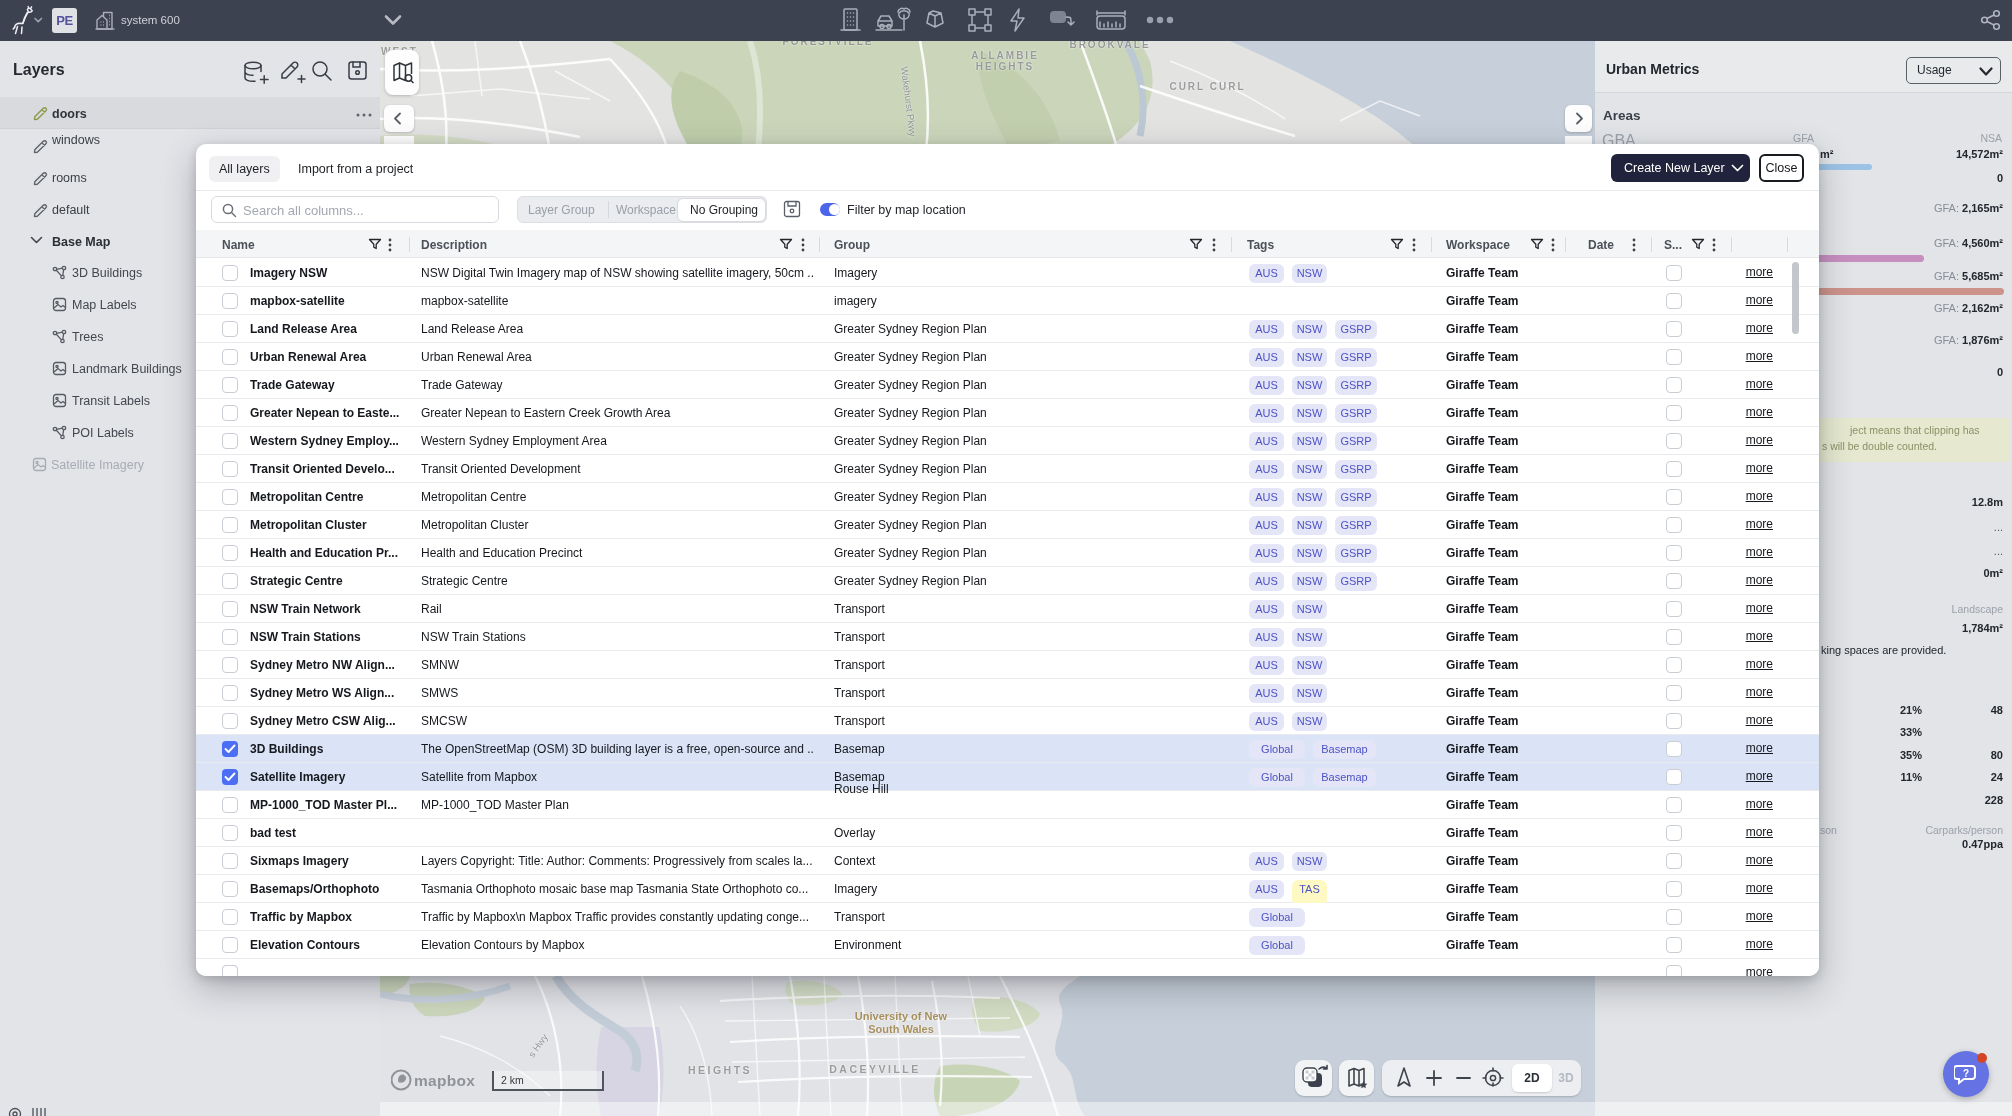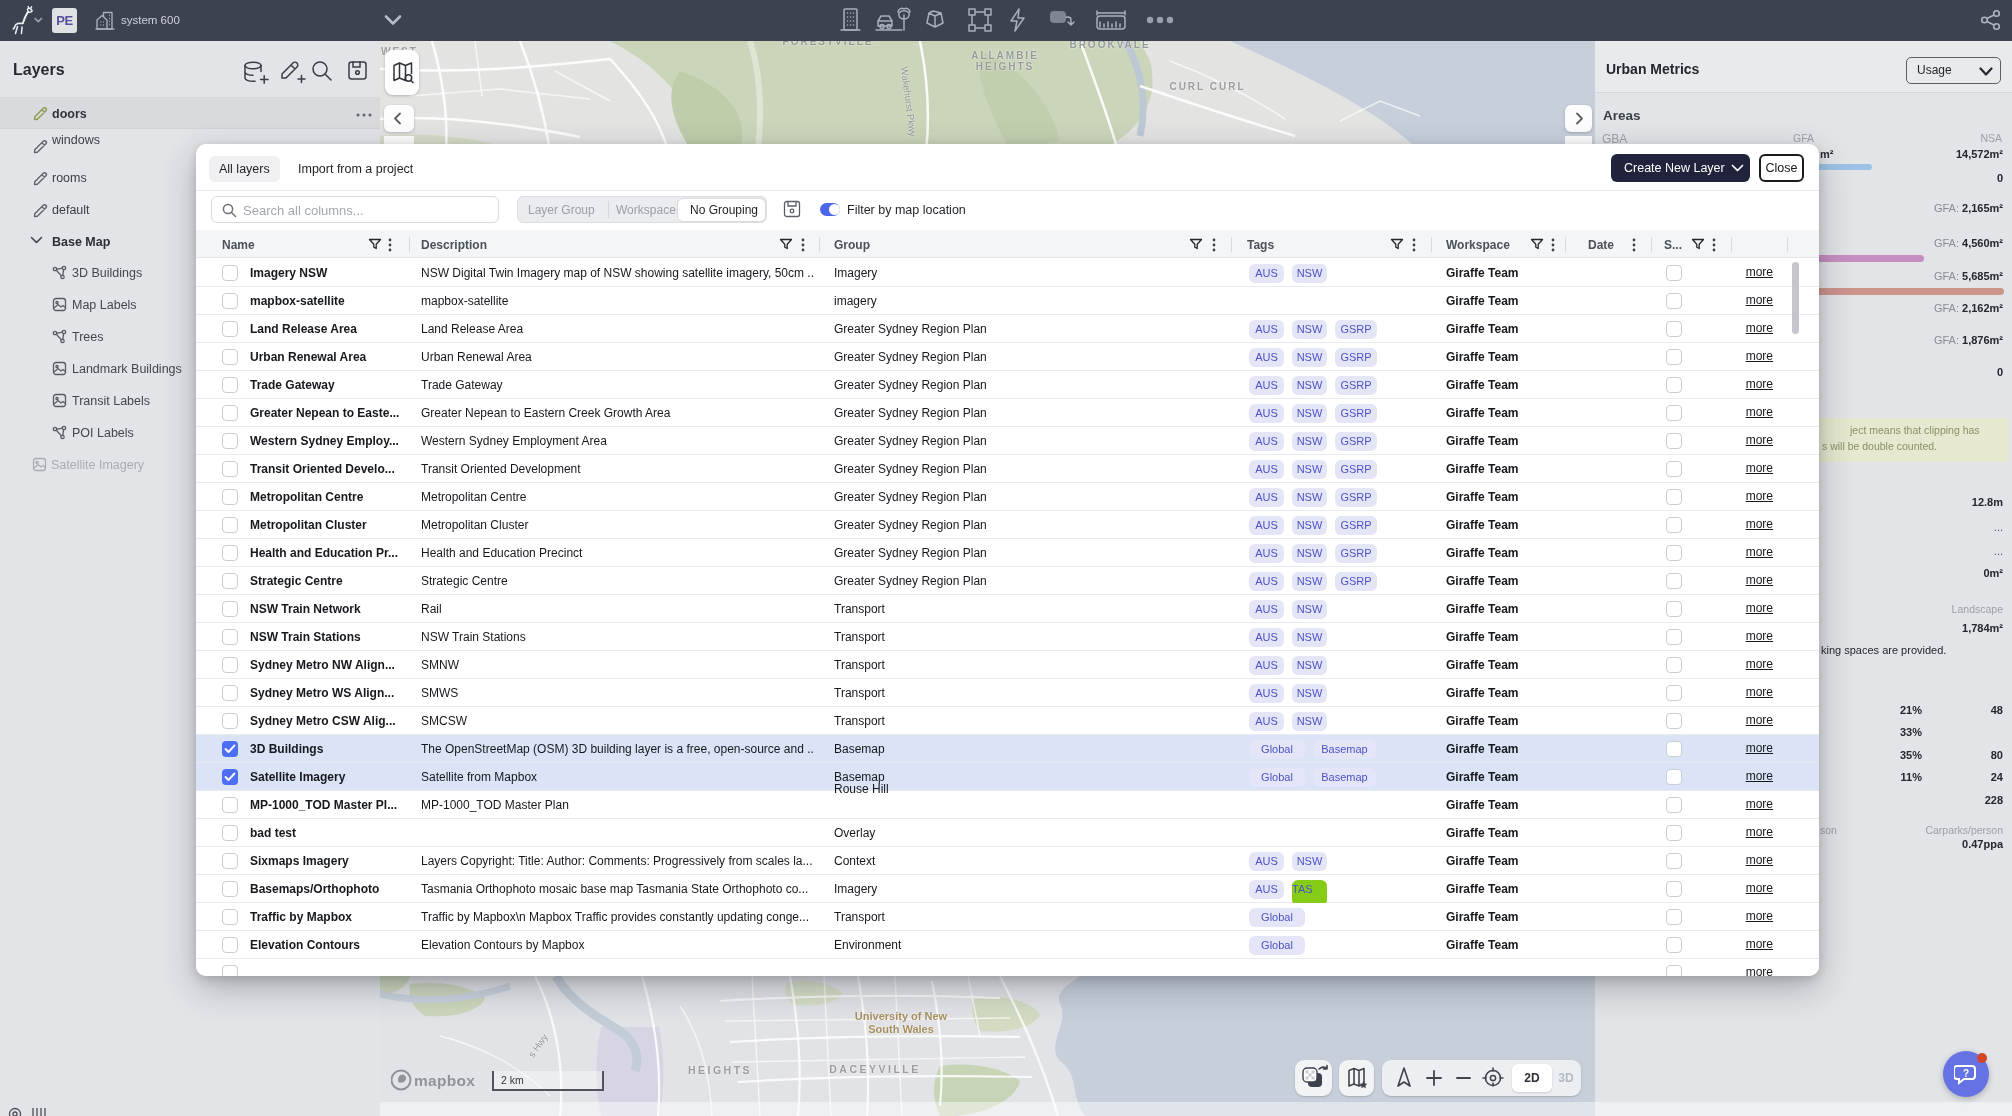--- a/index.html
+++ b/index.html
@@ -290,21 +290,21 @@
 <div class="abs" style="left:1595px;top:41px;width:417px;height:1075px;background:#e2e4e7;z-index:2;overflow:hidden;">
 <div class="abs" style="left:0;top:0;width:417px;height:52px;background:#e8eaec;border-bottom:1px solid #d4d6da;"></div>
 <div class="abs" style="left:11px;top:20px;font-size:14px;font-weight:700;color:#23272e;">Urban Metrics</div>
 <div class="abs" style="left:311px;top:16px;width:95px;height:27px;border:1.5px solid #596066;border-radius:5px;">
 <div class="abs" style="left:10px;top:5px;font-size:12px;color:#23272e;">Usage</div>
 <svg class="abs" style="left:72px;top:9px" width="14" height="10" viewBox="0 0 14 10">
         <path d="M1.5 1.5 l5.5 6 5.5-6" stroke="#23272e" stroke-width="2.2" fill="none" stroke-linecap="round" stroke-linejoin="round"></path>
       </svg>
 </div>
 <div class="abs" style="left:8px;top:67px;font-size:13.5px;font-weight:700;color:#3b4048;">Areas</div>
-<div class="abs" style="left:7px;top:91px;font-size:12px;color:#9ba1ab;">GBA</div>
+<div class="abs" style="left:7px;top:91px;font-size:16px;color:#9ba1ab;">GBA</div>
 <div class="abs" style="left:198px;top:91px;font-size:10.5px;color:#9ba1ab;">GFA</div>
 <div class="abs" style="left:322px;top:91px;width:85px;text-align:right;font-size:10.5px;color:#9ba1ab;">NSA</div>
 <div class="abs" style="left:108px;top:107px;width:300px;text-align:right;font-size:11px;font-weight:700;color:#23272e;">14,572m²</div>
 <div class="abs" style="left:108px;top:131px;width:300px;text-align:right;font-size:11px;font-weight:700;color:#23272e;">0</div>
 <div class="abs" style="left:108px;top:161px;width:300px;text-align:right;font-size:11px;color:#878d96;">GFA: <span style="font-weight:700;color:#23272e;">2,165m²</span></div>
 <div class="abs" style="left:108px;top:196px;width:300px;text-align:right;font-size:11px;color:#878d96;">GFA: <span style="font-weight:700;color:#23272e;">4,560m²</span></div>
 <div class="abs" style="left:108px;top:229px;width:300px;text-align:right;font-size:11px;color:#878d96;">GFA: <span style="font-weight:700;color:#23272e;">5,685m²</span></div>
 <div class="abs" style="left:108px;top:261px;width:300px;text-align:right;font-size:11px;color:#878d96;">GFA: <span style="font-weight:700;color:#23272e;">2,162m²</span></div>
 <div class="abs" style="left:108px;top:293px;width:300px;text-align:right;font-size:11px;color:#878d96;">GFA: <span style="font-weight:700;color:#23272e;">1,876m²</span></div>
 <div class="abs" style="left:108px;top:325px;width:300px;text-align:right;font-size:11px;font-weight:700;color:#23272e;">0</div>
@@ -691,21 +691,21 @@
 <div class="abs" style="left:1096px;top:707.5px;width:35px;height:19px;background:#e4e6f8;border-radius:6px;text-align:center;line-height:19px;font-size:11px;font-weight:500;color:#4c52c4;">NSW</div>
 <div class="abs" style="left:1250px;top:710px;font-size:12px;font-weight:700;color:#15181d;">Giraffe Team</div>
 <div class="abs" style="left:1470px;top:709px;width:16px;height:16px;background:#fff;border:1.5px solid #c9ced4;border-radius:4px;"></div>
 <div class="abs" style="left:1477px;top:709px;width:100px;text-align:right;font-size:12px;color:#15181d;text-decoration:underline;">more</div>
 <div class="abs" style="left:0;top:731px;width:1623px;height:28px;background:#fff;border-bottom:1px solid #e9eaed;"></div>
 <div class="abs" style="left:26px;top:737px;width:16px;height:16px;background:#fff;border:1.5px solid #c9ced4;border-radius:4px;"></div>
 <div class="abs" style="left:54px;top:738px;width:158px;overflow:hidden;white-space:nowrap;font-size:12px;font-weight:700;color:#15181d;">Basemaps/Orthophoto</div>
 <div class="abs" style="left:225px;top:738px;width:392px;overflow:hidden;white-space:nowrap;font-size:12px;color:#15181d;">Tasmania Orthophoto mosaic base map Tasmania State Orthophoto co...</div>
 <div class="abs" style="left:638px;top:738px;width:340px;overflow:hidden;white-space:nowrap;font-size:12px;color:#15181d;">Imagery</div>
 <div class="abs" style="left:1053px;top:735.5px;width:35px;height:19px;background:#e4e6f8;border-radius:6px;text-align:center;line-height:19px;font-size:11px;font-weight:500;color:#4c52c4;">AUS</div>
-<div class="abs" style="left:1096px;top:735.5px;width:35px;height:26px;background:#84cc16;border-radius:6px;text-align:left;line-height:19px;font-size:11px;font-weight:500;color:#4c52c4;">TAS</div>
+<div class="abs" style="left:1096px;top:735.5px;width:35px;height:26px;background:#fef9c3;border-radius:6px;text-align:center;line-height:19px;font-size:11px;font-weight:500;color:#4c52c4;">TAS</div>
 <div class="abs" style="left:1250px;top:738px;font-size:12px;font-weight:700;color:#15181d;">Giraffe Team</div>
 <div class="abs" style="left:1470px;top:737px;width:16px;height:16px;background:#fff;border:1.5px solid #c9ced4;border-radius:4px;"></div>
 <div class="abs" style="left:1477px;top:737px;width:100px;text-align:right;font-size:12px;color:#15181d;text-decoration:underline;">more</div>
 <div class="abs" style="left:0;top:759px;width:1623px;height:28px;background:#fff;border-bottom:1px solid #e9eaed;"></div>
 <div class="abs" style="left:26px;top:765px;width:16px;height:16px;background:#fff;border:1.5px solid #c9ced4;border-radius:4px;"></div>
 <div class="abs" style="left:54px;top:766px;width:158px;overflow:hidden;white-space:nowrap;font-size:12px;font-weight:700;color:#15181d;">Traffic by Mapbox</div>
 <div class="abs" style="left:225px;top:766px;width:392px;overflow:hidden;white-space:nowrap;font-size:12px;color:#15181d;">Traffic by Mapbox\n Mapbox Traffic provides constantly updating conge...</div>
 <div class="abs" style="left:638px;top:766px;width:340px;overflow:hidden;white-space:nowrap;font-size:12px;color:#15181d;">Transport</div>
 <div class="abs" style="left:1053px;top:763.5px;width:56px;height:19px;background:#e4e6f8;border-radius:6px;text-align:center;line-height:19px;font-size:11px;font-weight:500;color:#4c52c4;">Global</div>
 <div class="abs" style="left:1250px;top:766px;font-size:12px;font-weight:700;color:#15181d;">Giraffe Team</div>

